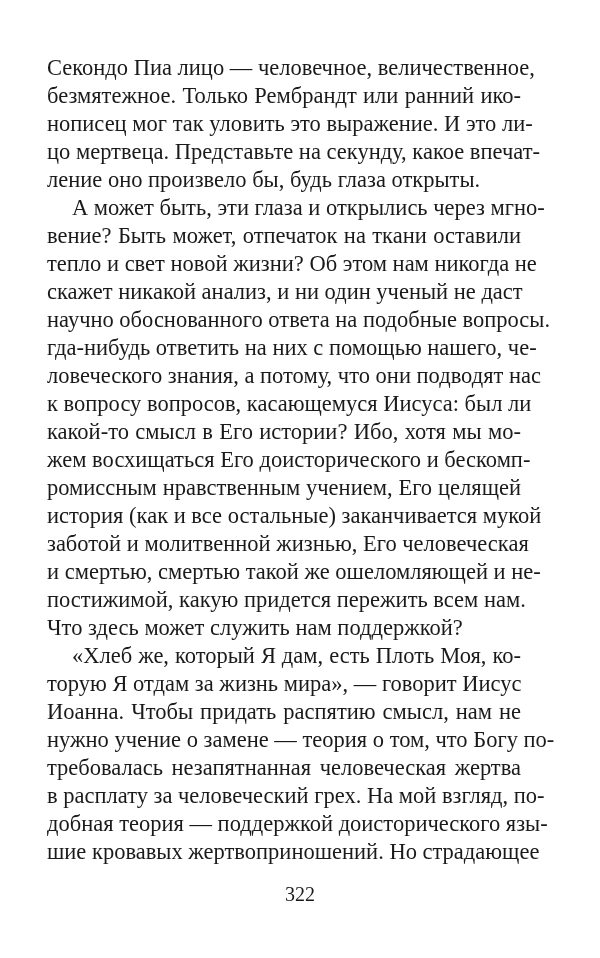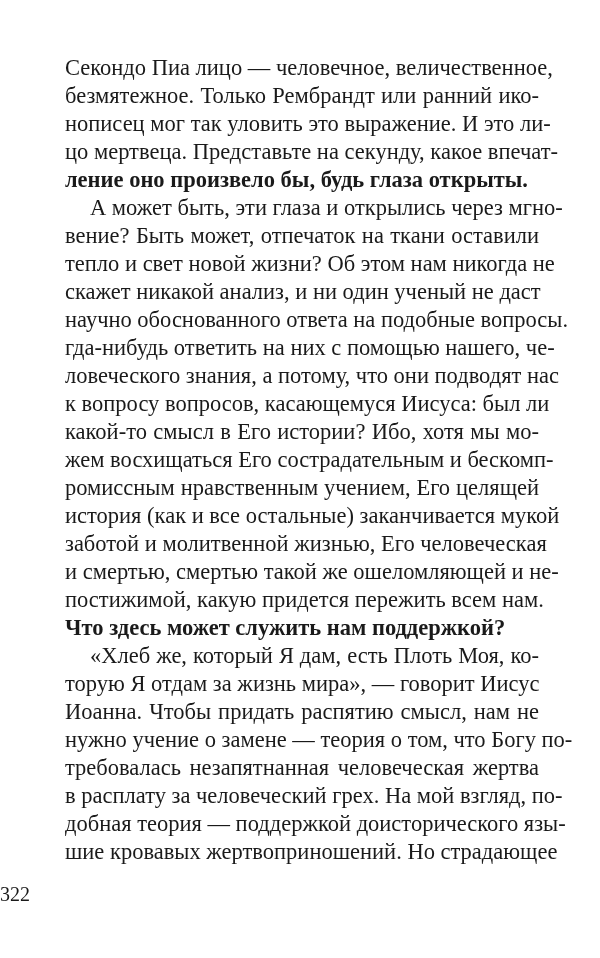--- a/index.html
+++ b/index.html
@@ -1,29 +1,29 @@
 <!DOCTYPE html>
 <html><head>
 <meta charset="utf-8">
 <style>
   html, body { margin: 0; padding: 0; background: #ffffff; }
   body { width: 600px; height: 958px; position: relative; overflow: hidden; }
   .page {
-    position: absolute; left: 65px; top: 54px; width: 474px;
+    position: absolute; left: 47px; top: 54px; width: 474px;
     font-family: "Liberation Serif", "DejaVu Serif", serif;
     font-size: 22.5px; line-height: 28px; color: #1a1a1a;
   }
   .line {
     display: block; white-space: nowrap; height: 28px;
     text-align: justify; text-align-last: justify;
   }
-  .line.last { text-align-last: left; font-weight: bold; }
+  .line.last { text-align-last: left; }
   .line.indent { padding-left: 25px; }
   .page-number {
-    position: absolute; top: 883px; left: 0; width: 600px; text-align: left;
+    position: absolute; top: 883px; left: 0; width: 600px; text-align: center;
     font-family: "Liberation Serif", "DejaVu Serif", serif;
     font-size: 20px; color: #1a1a1a;
   }
 </style>
 </head>
 <body>
 
 <div class="page">
 
   <div>
@@ -37,21 +37,21 @@
   <div>
     <span class="line indent">А может быть, эти глаза и открылись через мгно-</span>
     <span class="line">вение? Быть может, отпечаток на ткани оставили</span>
     <span class="line">тепло и свет новой жизни? Об этом нам никогда не</span>
     <span class="line">скажет никакой анализ, и ни один ученый не даст</span>
     <span class="line">научно обоснованного ответа на подобные вопросы.</span>
     <span class="line">гда-нибудь ответить на них с помощью нашего, че-</span>
     <span class="line">ловеческого знания, а потому, что они подводят нас</span>
     <span class="line">к вопросу вопросов, касающемуся Иисуса: был ли</span>
     <span class="line">какой-то смысл в Его истории? Ибо, хотя мы мо-</span>
-    <span class="line">жем восхищаться Его сострадательным и бескомп-</span>
+    <span class="line">жем восхищаться Его доисторического и бескомп-</span>
     <span class="line">ромиссным нравственным учением, Его целящей</span>
     <span class="line">история (как и все остальные) заканчивается мукой</span>
     <span class="line">заботой и молитвенной жизнью, Его человеческая</span>
     <span class="line">и смертью, смертью такой же ошеломляющей и не-</span>
     <span class="line">постижимой, какую придется пережить всем нам.</span>
     <span class="line last">Что здесь может служить нам поддержкой?</span>
   </div>
 
   <div>
     <span class="line indent">«Хлеб же, который Я дам, есть Плоть Моя, ко-</span>

